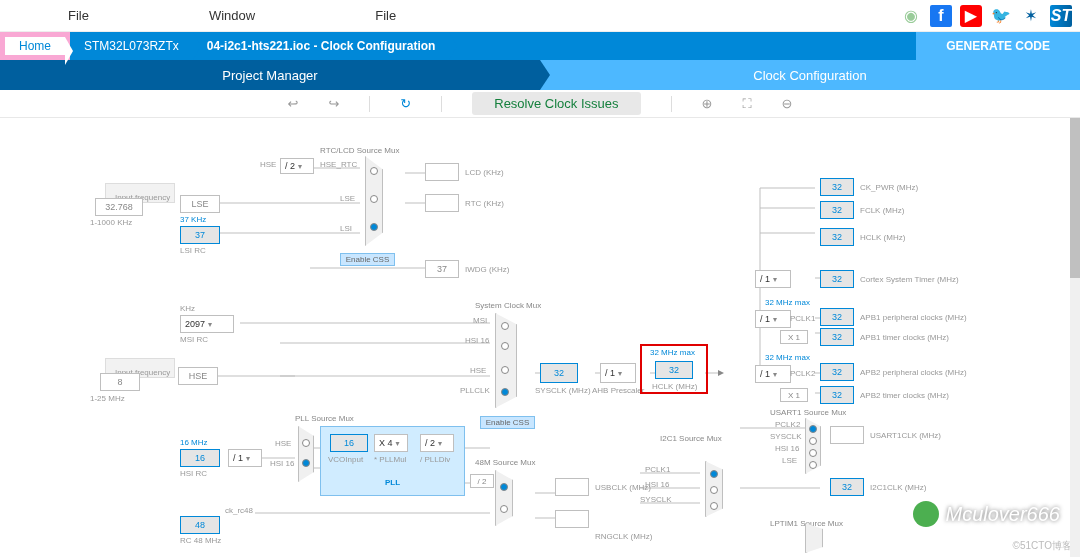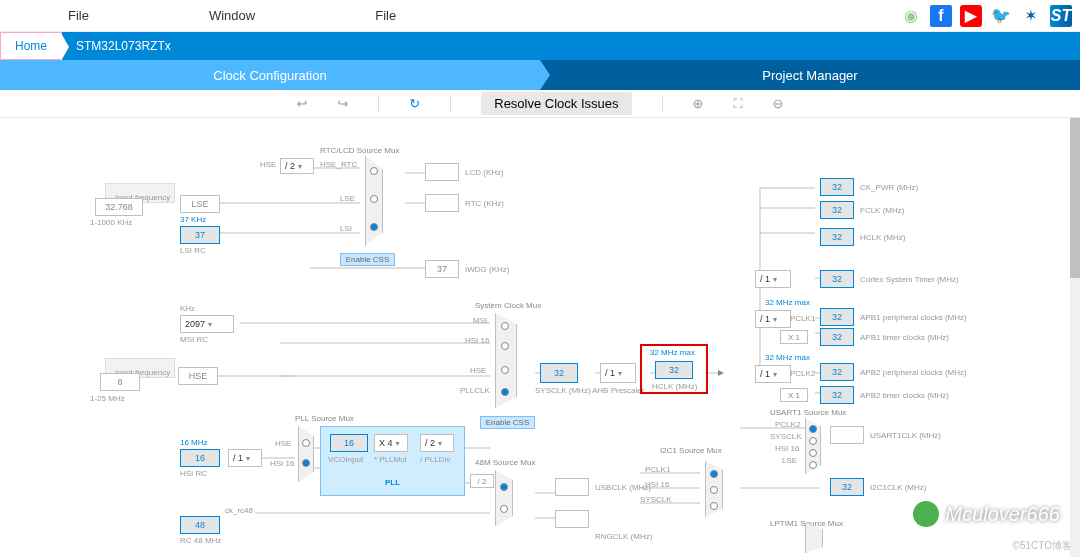--- a/index.html
+++ b/index.html
@@ -15,35 +15,35 @@
   .top-icons span { width: 22px; height: 22px; display: inline-flex; align-items: center; justify-content: center; font-size: 16px; }
   .fb { background:#1877f2; color:#fff; font-weight:bold; border-radius:2px; }
   .yt { background:#ff0000; color:#fff; border-radius:3px; }
   .tw { color:#1da1f2; font-size:20px; }
   .st-logo { width:40px; height:22px; background: linear-gradient(90deg,#0088d8,#005f9e); color:#fff; font-weight:bold; font-style:italic; border-radius:2px; }
 
   
   .breadcrumb-bar { display: flex; align-items: center; height: 28px; background:#0088d8; color:#fff; font-size:12px; }
   .bc-seg { padding: 0 14px; height:100%; display:flex; align-items:center; position:relative; cursor:pointer; }
   .bc-seg:after { content:''; position:absolute; right:-8px; top:0; border-top:14px solid transparent; border-bottom:14px solid transparent; border-left:8px solid #0088d8; z-index:1; }
-  .bc-seg.first { background:#fff; color:#0088d8; border:1px solid #f9a8d4; }
+  .bc-seg.first { background:#fff; color:#0088d8; border:5px solid #f9a8d4; }
   .bc-seg.first:after { border-left-color:#fff; }
   .generate-btn { margin-left:auto; background:#4db8ff; color:#fff; font-weight:bold; padding:0 30px; height:100%; display:flex; align-items:center; cursor:pointer; font-size:12px; }
 
   
   .tabs { display:flex; height:30px; }
   .tab { flex:1; display:flex; align-items:center; justify-content:center; background:#005f9e; color:#fff; font-size:13px; position:relative; cursor:pointer; }
   .tab.active { background:#4db8ff; }
   .tab:not(:last-child):after { content:''; position:absolute; right:-10px; top:0; border-top:15px solid transparent; border-bottom:15px solid transparent; border-left:10px solid #005f9e; z-index:2; }
   .tab.active:after { border-left-color:#4db8ff; }
 
   
   .toolbar { display:flex; align-items:center; justify-content:center; gap:30px; height:28px; border-bottom:1px solid #e8e8e8; color:#999; }
   .toolbar span { cursor:pointer; font-size:13px; }
-  .resolve-btn { background:#e8e8e8; color:#000000; padding:4px 13px; border-radius:3px; font-size:11px; cursor:default; }
+  .resolve-btn { background:#e8e8e8; color:#15803d; padding:4px 22px; border-radius:3px; font-size:11px; cursor:default; }
 
   
   .diagram { position:relative; width:1080px; height:439px; background:#fff; overflow:hidden; }
   .diagram svg { position:absolute; top:0; left:0; }
 
   .box, .sel, .lbl, .val, .btn-small, .mux-label { position:absolute; }
   .box { border:1px solid #bfbfbf; background:#fff; text-align:center; display:flex; align-items:center; justify-content:center; font-size:9px; color:#888; }
   .box.blue { background:#e5e5e5; border-color:#0088d8; color:#0088d8; }
   .sel { border:1px solid #bfbfbf; background:#fff; font-size:9px; padding:0 4px; display:flex; align-items:center; }
   .sel:after { content:'▾'; margin-left:3px; color:#888; font-size:8px; }
@@ -77,25 +77,27 @@
     <span class="yt">▶</span>
     <span class="tw">🐦</span>
     <span style="color:#005f9e;">✶</span>
     <span class="st-logo">ST</span>
   </div>
 </div>
 
 <div class="breadcrumb-bar">
   <div class="bc-seg first">Home</div>
   <div class="bc-seg">STM32L073RZTx</div>
+  <div class="bc-seg" style="font-weight:bold">04-i2c1-hts221.ioc - Clock Configuration</div>
+  <div class="generate-btn">GENERATE CODE</div>
 </div>
 
 <div class="tabs">
+  <div class="tab">Project Manager</div>
   <div class="tab active">Clock Configuration</div>
-  <div class="tab">Project Manager</div>
 </div>
 
 <div class="toolbar">
   <span>↩</span>
   <span>↪</span>
   <span style="border-left:1px solid #ddd;height:16px"></span>
   <span style="color:#0088d8">↻</span>
   <span style="border-left:1px solid #ddd;height:16px"></span>
   <span class="resolve-btn">Resolve Clock Issues</span>
   <span style="border-left:1px solid #ddd;height:16px"></span>
@@ -265,21 +267,21 @@
   <div class="mux" style="left:495px;top:352px;width:18px;height:56px;clip-path:polygon(0 0,100% 18%,100% 82%,0 100%)">
     <div class="radio sel-on" style="left:4px;top:12px"></div>
     <div class="radio" style="left:4px;top:34px"></div>
   </div>
   <div class="box" style="left:470px;top:356px;width:24px;height:14px;font-size:8px">/ 2</div>
   <div class="box" style="left:555px;top:360px;width:34px;height:18px"></div>
   <div class="lbl" style="left:595px;top:365px">USBCLK (MHz)</div>
   <div class="box" style="left:555px;top:392px;width:34px;height:18px"></div>
   <div class="lbl" style="left:595px;top:414px">RNGCLK (MHz)</div>
 
-  <div class="mux-label" style="left:660px;top:328px">I2C1 Source Mux</div>
+  <div class="mux-label" style="left:660px;top:316px">I2C1 Source Mux</div>
   <div class="lbl" style="left:645px;top:347px">PCLK1</div>
   <div class="lbl" style="left:645px;top:362px">HSI 16</div>
   <div class="lbl" style="left:640px;top:377px">SYSCLK</div>
   <div class="mux" style="left:705px;top:343px;width:18px;height:56px;clip-path:polygon(0 0,100% 15%,100% 85%,0 100%)">
     <div class="radio sel-on" style="left:4px;top:8px"></div>
     <div class="radio" style="left:4px;top:24px"></div>
     <div class="radio" style="left:4px;top:40px"></div>
   </div>
 
   <div class="mux-label" style="left:770px;top:401px">LPTIM1 Source Mux</div>

